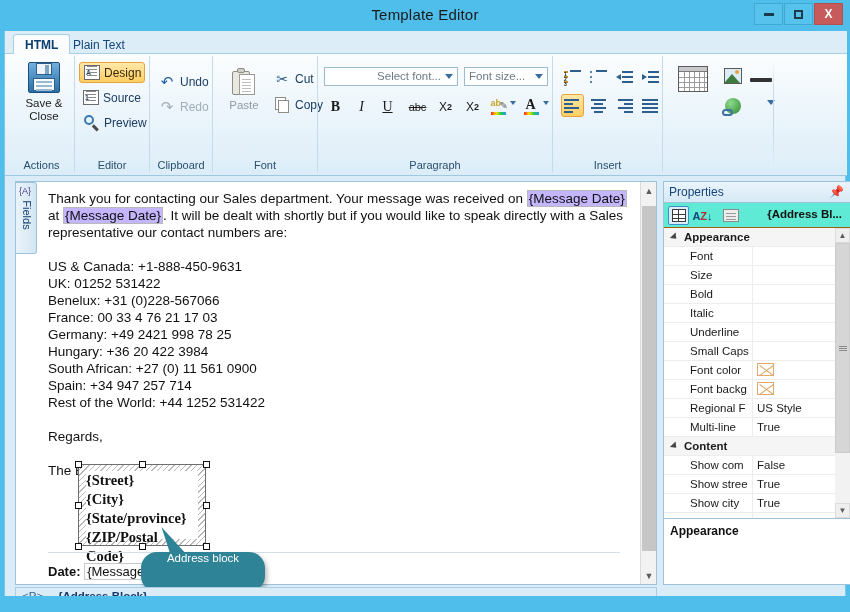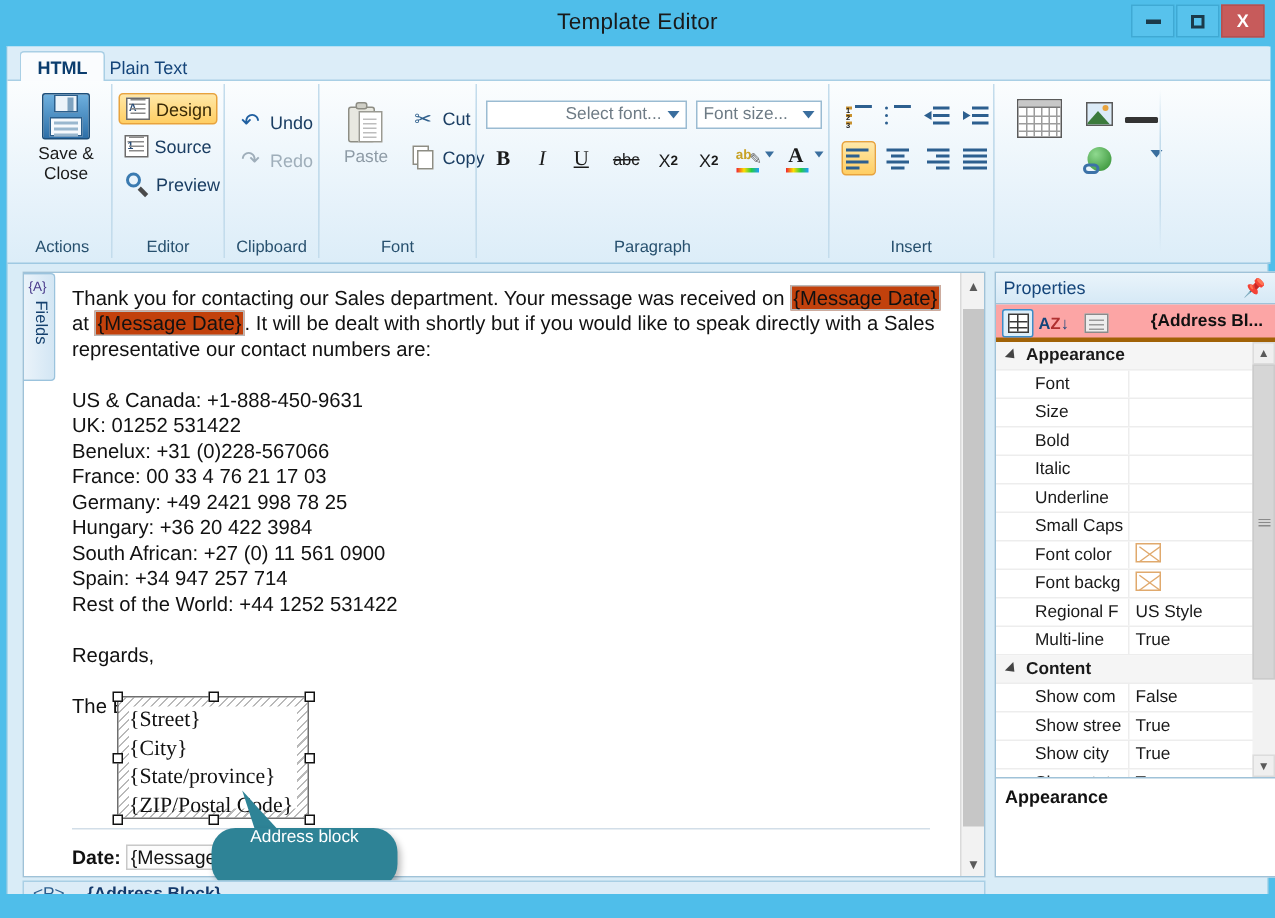--- a/index.html
+++ b/index.html
@@ -199,31 +199,31 @@
     text-align:center;
   }
 
   .doc {
     position:absolute; left:22px; top:0; right:16px; bottom:0;
     overflow:hidden; background:#fff;
   }
   .doc-inner { position:absolute; left:10px; top:8px; right:4px; }
   .para { font-size:13.5px; color:#111; line-height:17px; margin:0 0 0 0;}
   .spacer { height:17px; }
-  .fieldtok { border:1px solid #B9B9B9; background:#c2410c; padding:0 1px;margin-top:21px; }
+  .fieldtok { border:1px solid #B9B9B9; background:#c4b5fd; padding:0 1px;margin-top:21px; }
   .mono-list div { font-size:13.5px; color:#111; line-height:17px; }
 
   
   .addrblock {
     position:absolute; left:40px; top:282px; width:128px; height:82px;
     background: repeating-linear-gradient(135deg,#ffffff 0 3px,#b9b9b9 3px 4px);
     border: 1px solid #6e6e6e;
   }
   .addrblock .inner {
-    position:absolute; left:7px; top:6px; right:7px; bottom:6px; background:#fff;
+    position:absolute; left:7px; top:6px; right:7px; bottom:6px; background:#fff;font-weight:bold;
   }
   .addrblock .inner div {
     font-family: "Liberation Serif", serif;
     font-size:14.5px; color:#111; line-height:19px;
   }
   .handle { position:absolute; width:7px;height:7px;background:#fff;border:1px solid #111; }
 
   .hr-sep { position:absolute; left:10px; right:20px; top:370px; height:1px; background:#D2DEE8;}
 
   .fromline { position:absolute; left:10px; top:382px; font-size:13px; color:#111; }
@@ -248,21 +248,21 @@
   .props-header {
     position:absolute; left:0; top:0; right:0; height:21px;
     background: linear-gradient(to bottom,#EAF4FB,#D6E9F6);
     border-bottom:1px solid #9FC2D8;
     text-align:center;
   }
   .props-header .t { position:absolute; left:5px; top:3px; font-size:12px; color:#15457A;}
   .props-header .pin { position:absolute; right:6px; top:3px; font-size:12px; color:#15457A;}
   .props-toolbar {
     position:absolute; left:0; top:21px; right:0; height:25px;
-    background:#fca5a5; border-bottom:3px solid #a16207;
+    background:#5eead4; border-bottom:1px solid #a16207;
   }
   .ptb-btn { position:absolute; top:3px; width:21px;height:19px; display:flex;align-items:center;justify-content:center;}
   .ptb-btn.act { border:1px solid #3C8DC8; background:#DCEEFA; border-radius:2px;}
   .catico{width:14px;height:13px;position:relative;border:1px solid #3a3a3a;background:#fff;}
   .catico i{position:absolute;background:#3a3a3a;}
   .catico .v{left:5px;top:0;width:1px;bottom:0}
   .catico .h1{left:0;right:0;top:4px;height:1px}
   .catico .h2{left:0;right:0;top:8px;height:1px}
   .azico{font-size:11px;color:#15457A;font-weight:bold;}
   .pgico{width:16px;height:13px;border:1px solid #8a8a8a;background:#EDEDED;position:relative;}

